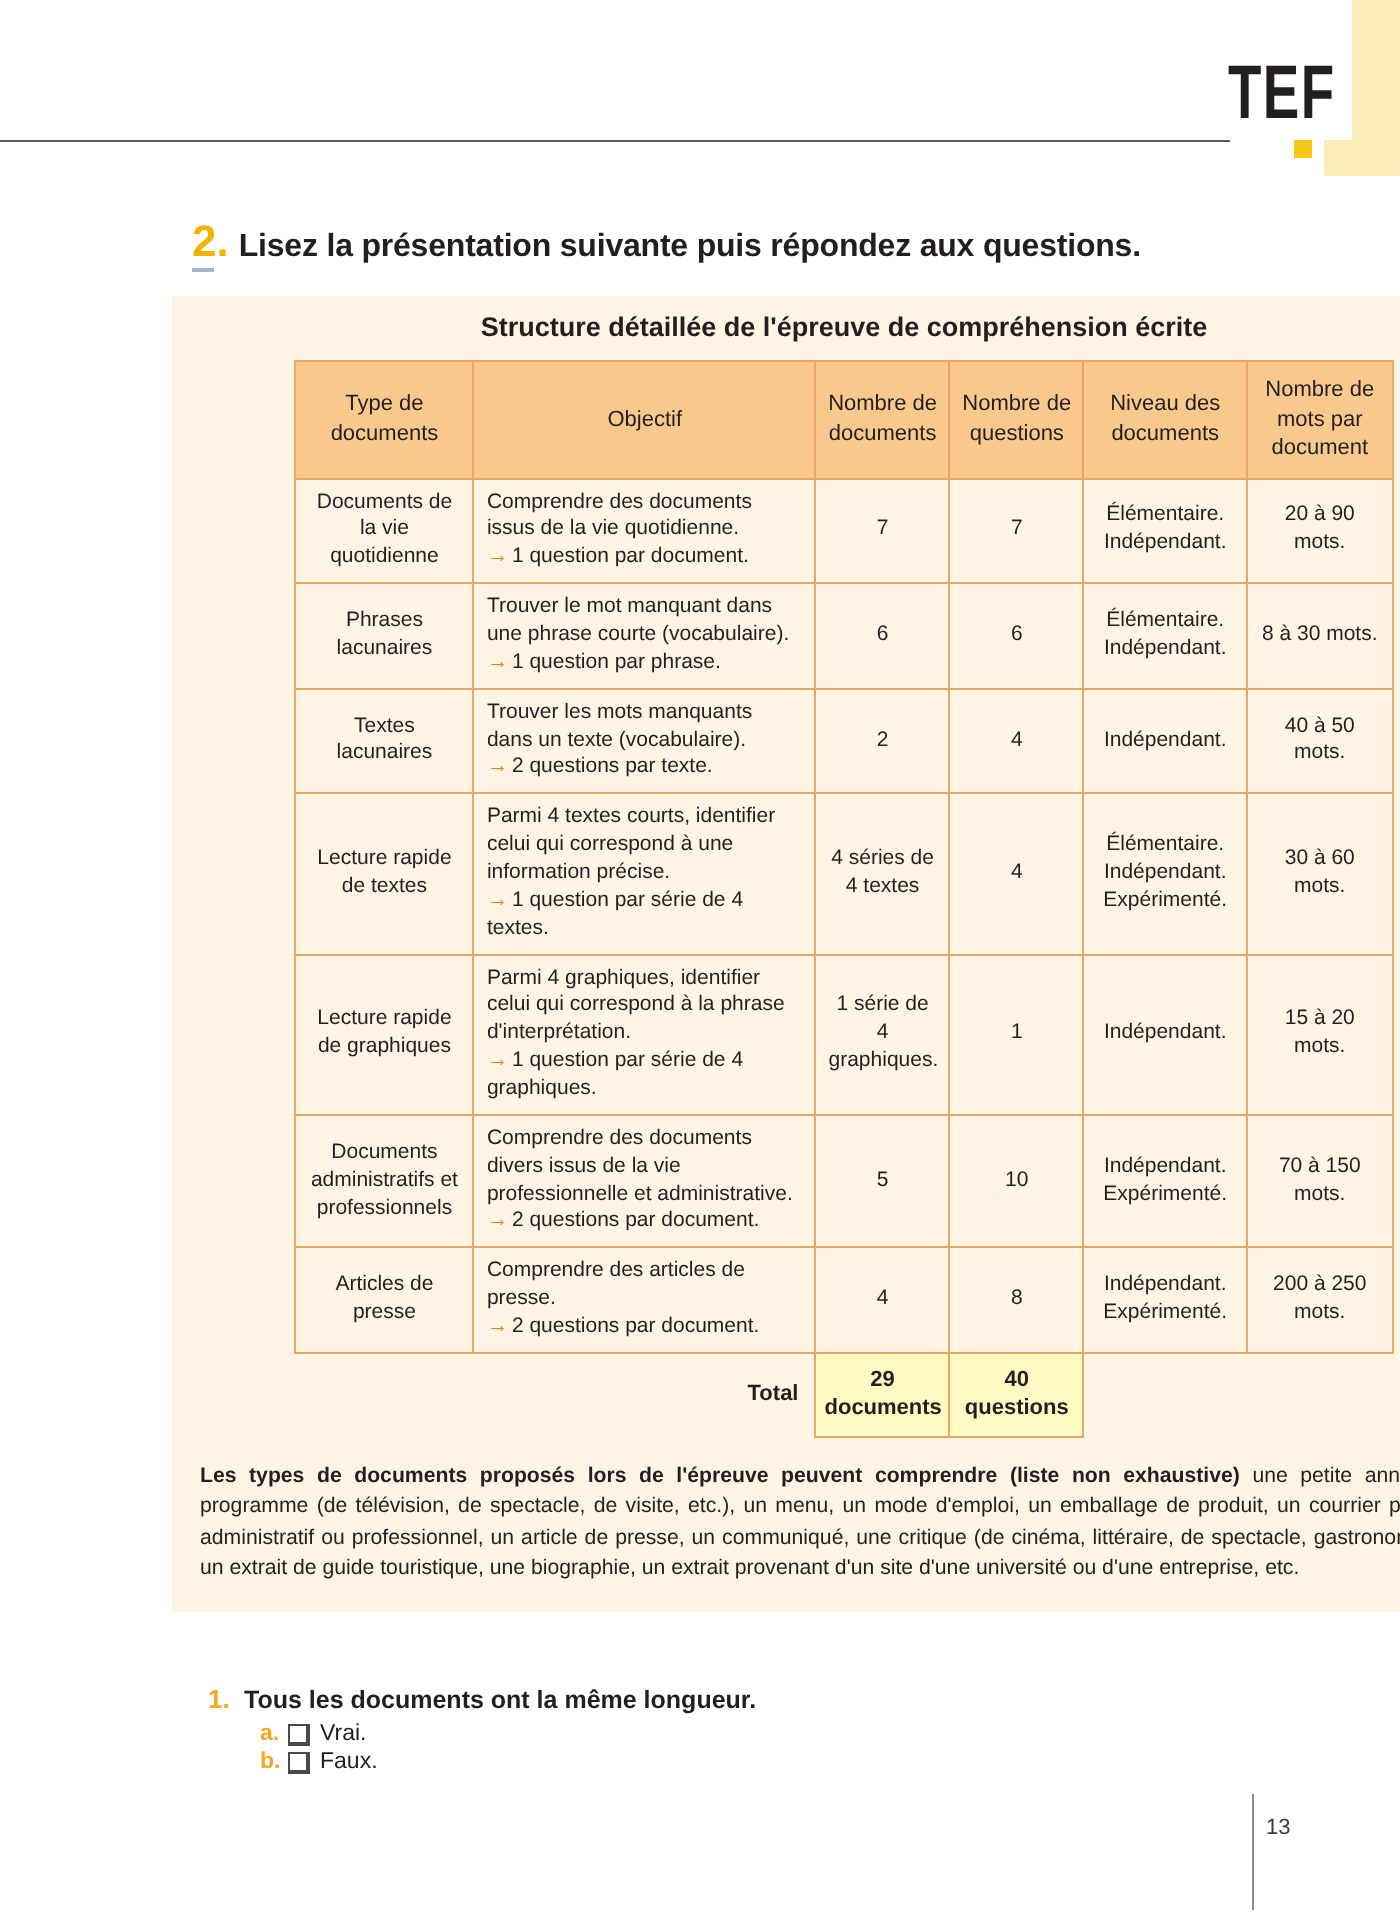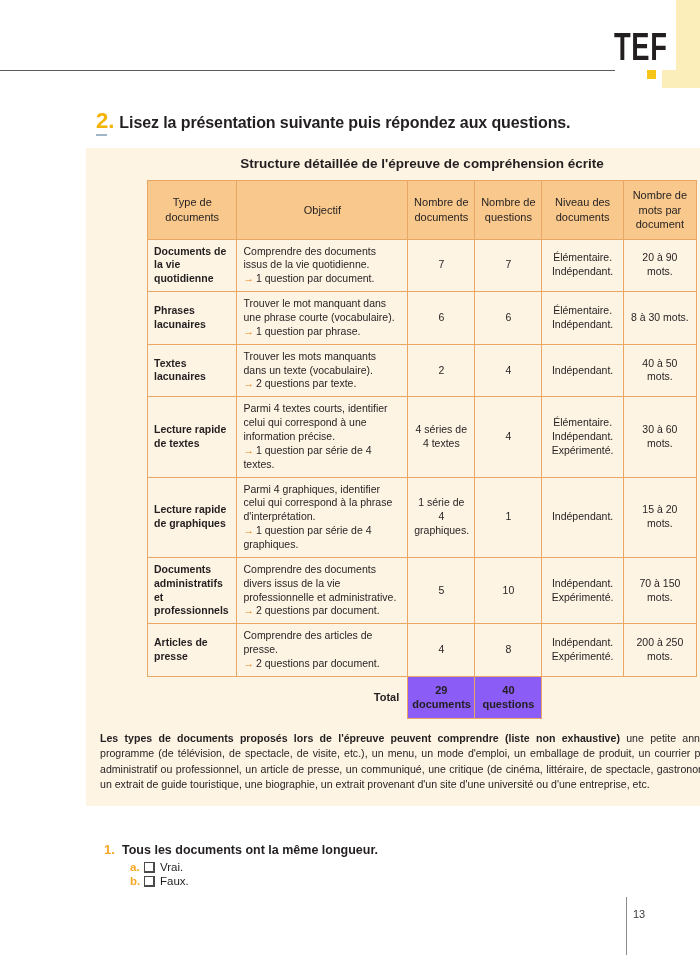--- a/index.html
+++ b/index.html
@@ -138,23 +138,23 @@
   }
   
   col.c-type      { width: 88px; }
   col.c-obj       { width: 168px; }
   col.c-ndoc      { width: 66px; }
   col.c-nq        { width: 66px; }
   col.c-niveau    { width: 80px; }
   col.c-nmots     { width: 72px; }
 
   td.type-cell {
-    font-weight: bold;
+    font-weight: normal;
     font-size: 10.5px;
-    text-align: left;
+    text-align: center;
   }
   td.obj-cell {
     text-align: left;
   }
   td.num-cell,
   td.niveau-cell,
   td.mots-cell {
     text-align: center;
   }
   .arrow {
@@ -172,21 +172,21 @@
     font-size: 11px;
     text-align: center;
     padding: 6px 4px;
   }
   tr.total-row td.total-label {
     text-align: right;
     padding-right: 8px;
   }
   tr.total-row td.total-box {
     border: 1px solid #e8a764;
-    background: #8b5cf6;
+    background: #fef9c3;
     margin-left: 31px;
   }
 
   
   .note {
     padding: 12px 14px 14px 14px;
     font-size: 10.6px;
     line-height: 1.45;
     text-align: justify;
     color: #231f20;

